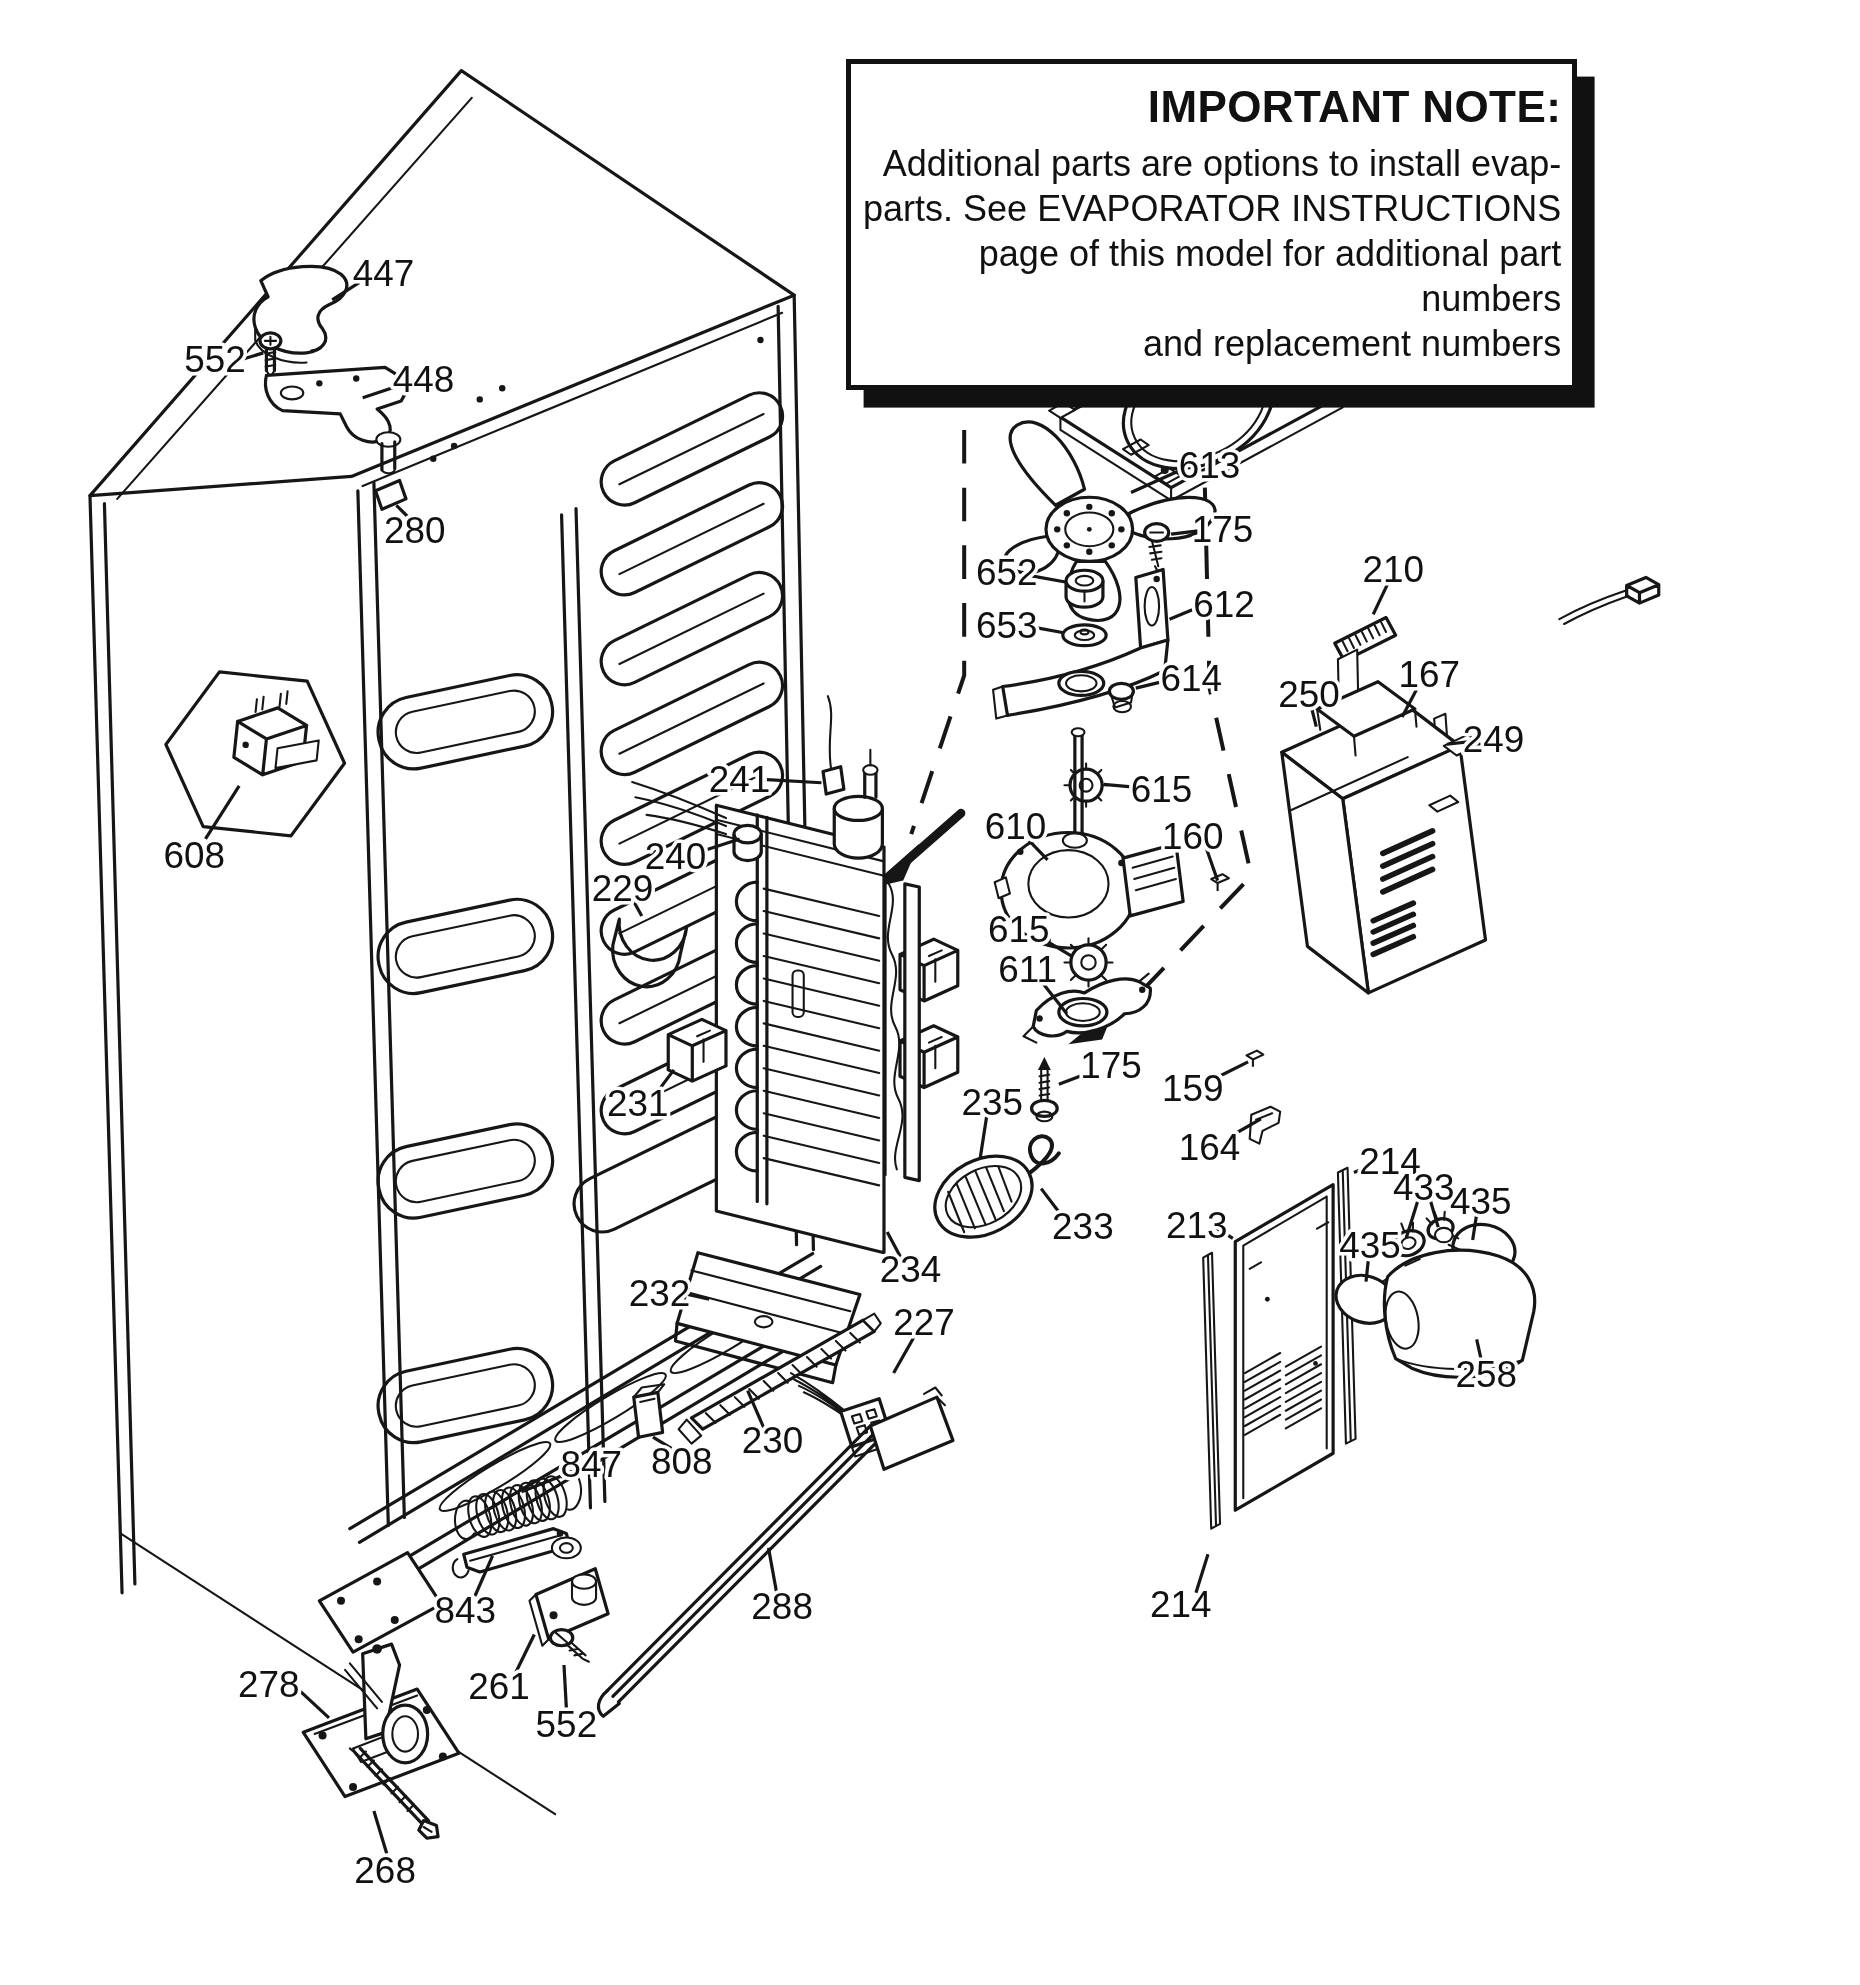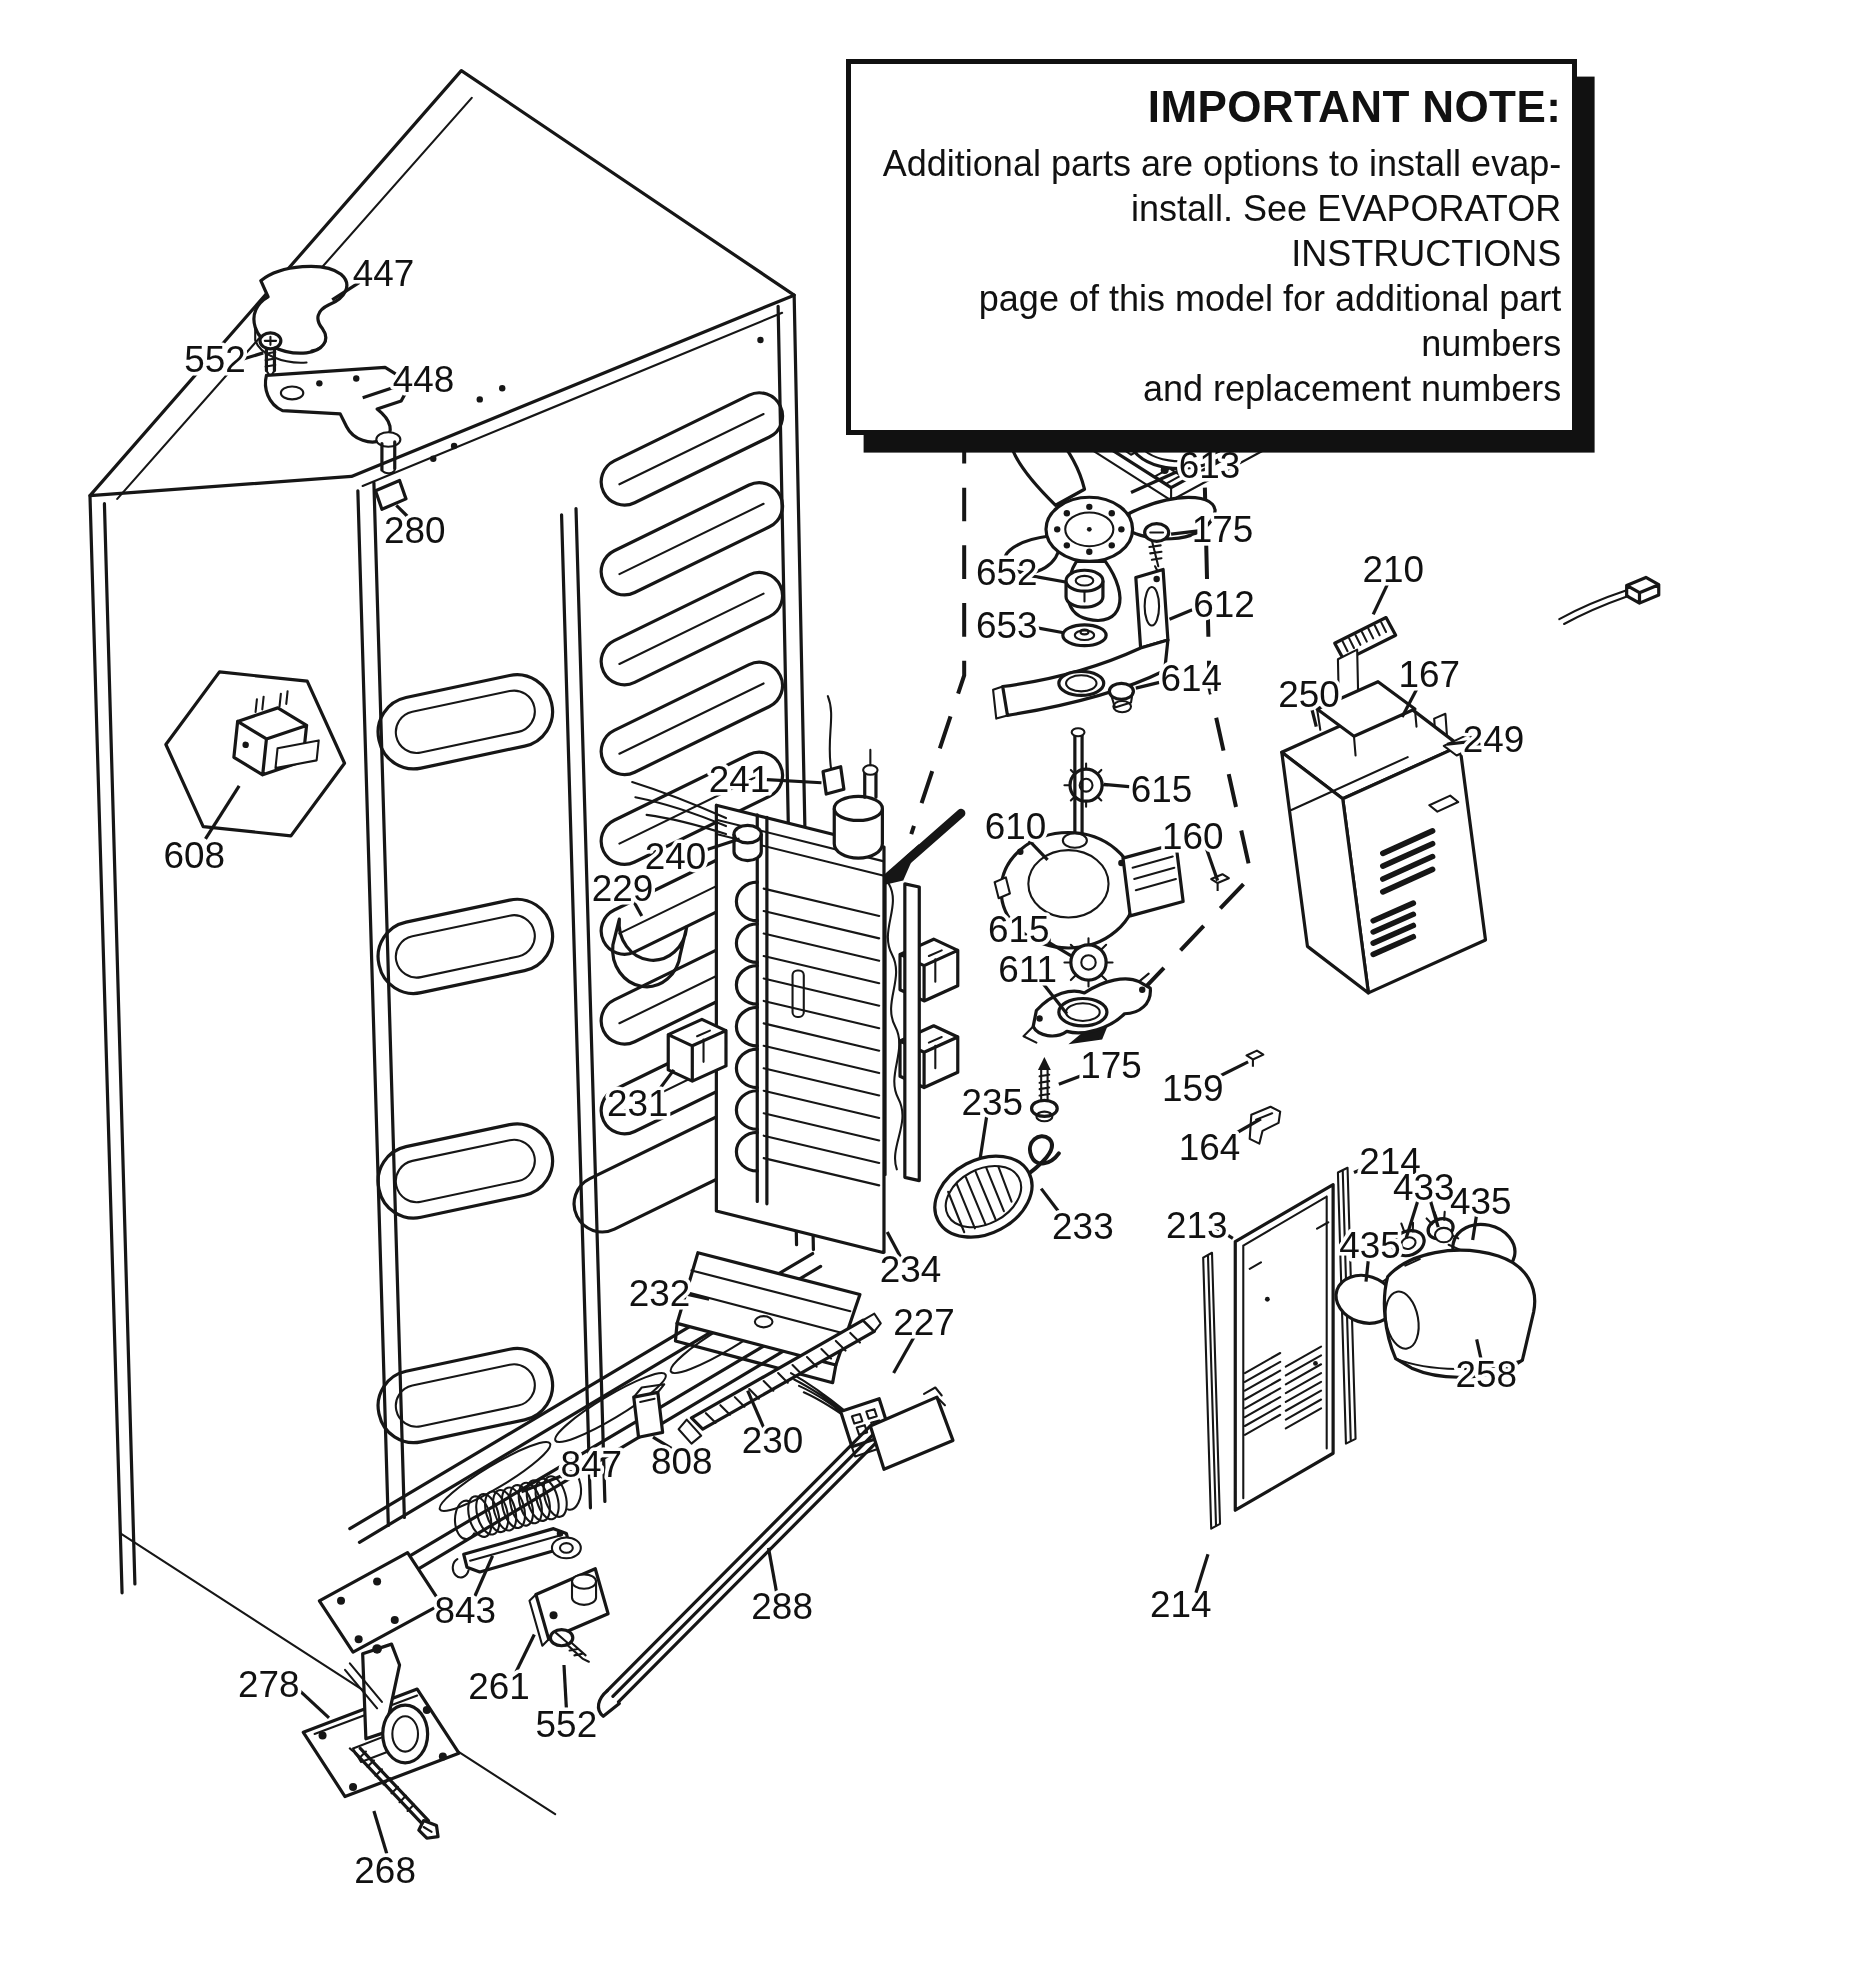--- a/index.html
+++ b/index.html
@@ -561,20 +561,20 @@
         <line x1="1841" y1="1514" x2="1836" y2="1546" class="leader"></line>
         <text x="1846" y="1514" class="callout">435</text>
         <line x1="1847" y1="1697" x2="1841" y2="1670" class="leader"></line>
         <text x="1853" y="1729" class="callout">258</text>
       </g>
 </svg>
 
 <div class="notebox">
   <div class="nb-title">IMPORTANT NOTE:</div>
   <div class="nb-line">Additional parts are options to install evap-</div>
-  <div class="nb-line">install.  See EVAPORATOR INSTRUCTIONS</div>
+  <div class="nb-line">parts.  See EVAPORATOR INSTRUCTIONS</div>
   <div class="nb-line">page of this model for additional part numbers</div>
   <div class="nb-line">and replacement numbers</div>
 </div>
 
 
 </div>
 
 
 </body></html>

